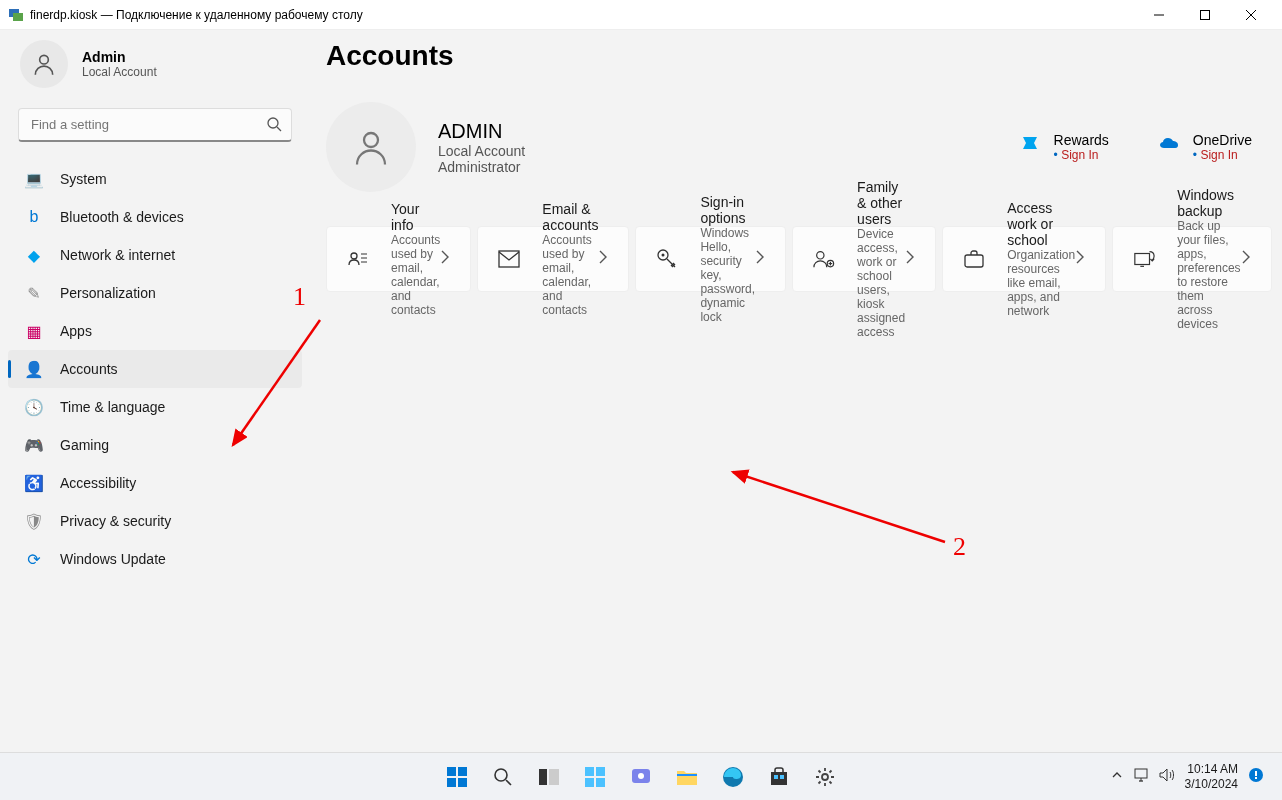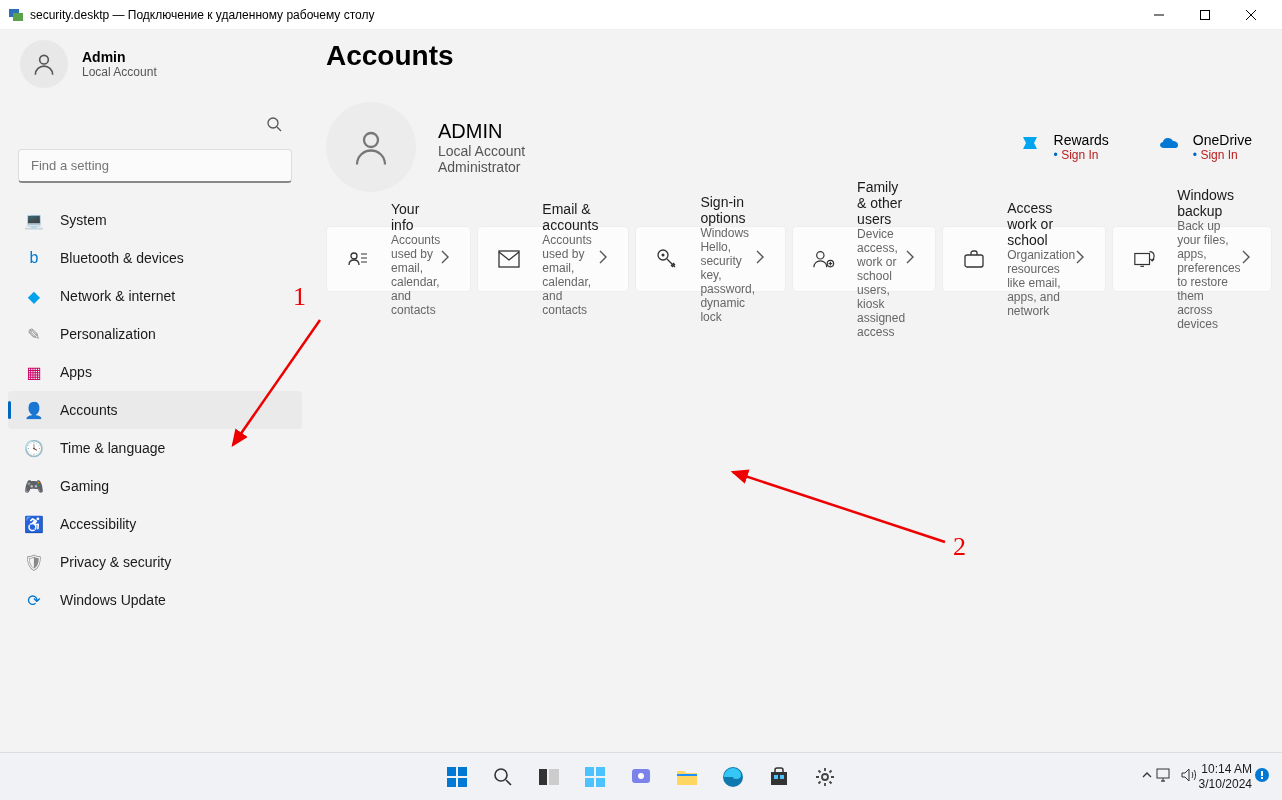--- a/index.html
+++ b/index.html
@@ -29,21 +29,21 @@
 
   
   .sidebar { width: 310px; padding: 10px 0 0 0; }
   .profile { display: flex; align-items: center; padding: 0 20px 20px 20px; }
   .avatar-s { width: 48px; height: 48px; border-radius: 50%; background: #e8e8e8; display: flex; align-items: center; justify-content: center; margin-right: 14px; }
   .avatar-s svg { width: 26px; height: 26px; }
   .profile .name { font-size: 14px; font-weight: 600; }
   .profile .sub { font-size: 12px; color: #555; }
 
   .search { margin: 0 18px 14px 18px; position: relative; }
-  .search input { width: 100%; height: 34px; border: 1px solid #ddd; border-bottom: 2px solid #888; border-radius: 4px; background: #fbfbfb; padding: 0 36px 0 12px; font-size: 13px; margin-top: 41px; }
+  .search input { width: 100%; height: 34px; border: 1px solid #ddd; border-bottom: 2px solid #888; border-radius: 4px; background: #fbfbfb; padding: 0 36px 0 12px; font-size: 13px; }
   .search .sicon { position: absolute; right: 10px; top: 8px; }
 
   .nav { padding: 4px 8px; }
   .nav-item { display: flex; align-items: center; height: 38px; padding: 0 16px; border-radius: 4px; font-size: 14px; color: #1a1a1a; position: relative; cursor: default; }
   .nav-item .nicon { width: 20px; height: 20px; margin-right: 16px; display:flex; align-items:center; justify-content:center; font-size:16px; }
   .nav-item.active { background: #eaeaea; }
   .nav-item.active::before { content: ""; position: absolute; left: 0; top: 10px; bottom: 10px; width: 3px; background: #0067c0; border-radius: 2px; }
 
   
   .main { flex: 1; padding: 10px 30px 0 16px; overflow: auto; }
@@ -66,39 +66,39 @@
   .card { background: #fcfcfc; border: 1px solid #eee; border-radius: 4px; height: 66px; display: flex; align-items: center; padding: 0 20px; }
   .card .cicon { width: 22px; height: 22px; margin-right: 22px; display:flex; align-items:center; justify-content:center; }
   .card .ctitle { font-size: 14px; color: #1a1a1a; }
   .card .cdesc { font-size: 12px; color: #666; }
   .card .chev { margin-left: auto; }
 
   
   .taskbar { position: absolute; bottom: 0; left: 0; right: 0; height: 48px; background: #f0f2f5; border-top: 1px solid #ddd; display: flex; align-items: center; }
   .task-center { position: absolute; left: 50%; transform: translateX(-50%); display: flex; gap: 6px; }
   .ticon { width: 40px; height: 40px; display: flex; align-items: center; justify-content: center; border-radius: 4px; font-size: 20px; }
-  .task-right { margin-left: auto; display: flex; align-items: center; gap: 2px; padding-right: 12px; font-size: 12px; color: #1a1a1a; }
+  .task-right { margin-left: auto; display: flex; align-items: center; gap: 10px; padding-right: 18px; font-size: 12px; color: #1a1a1a; }
   .tray-icons { display: flex; gap: 10px; align-items: center; }
   .clock { text-align: right; line-height: 1.2; }
 
   
   .anno { position: absolute; pointer-events: none; }
   .anno-num { color: #e00; font-size: 26px; font-family: "Times New Roman", serif; font-weight: 500; }
 </style>
 </head>
 <body>
 
 <div class="rdp-titlebar">
   <span class="rdp-icon">
     <svg viewBox="0 0 16 16">
         <rect x="1" y="2" width="10" height="8" fill="#2d6fb8"></rect>
         <rect x="5" y="6" width="10" height="8" fill="#5aa34a"></rect>
       </svg>
   </span>
-  <span class="rdp-title">security.desktp — Подключение к удаленному рабочему столу</span>
+  <span class="rdp-title">finerdp.kiosk — Подключение к удаленному рабочему столу</span>
   <div class="rdp-controls">
     <div class="ctrl">
         <svg width="10" height="10">
           <line x1="0" y1="5" x2="10" y2="5" stroke-width="1"></line>
         </svg>
       </div>
     <div class="ctrl">
         <svg width="10" height="10">
           <rect x="0.5" y="0.5" width="9" height="9" fill="none" stroke-width="1"></rect>
         </svg>

